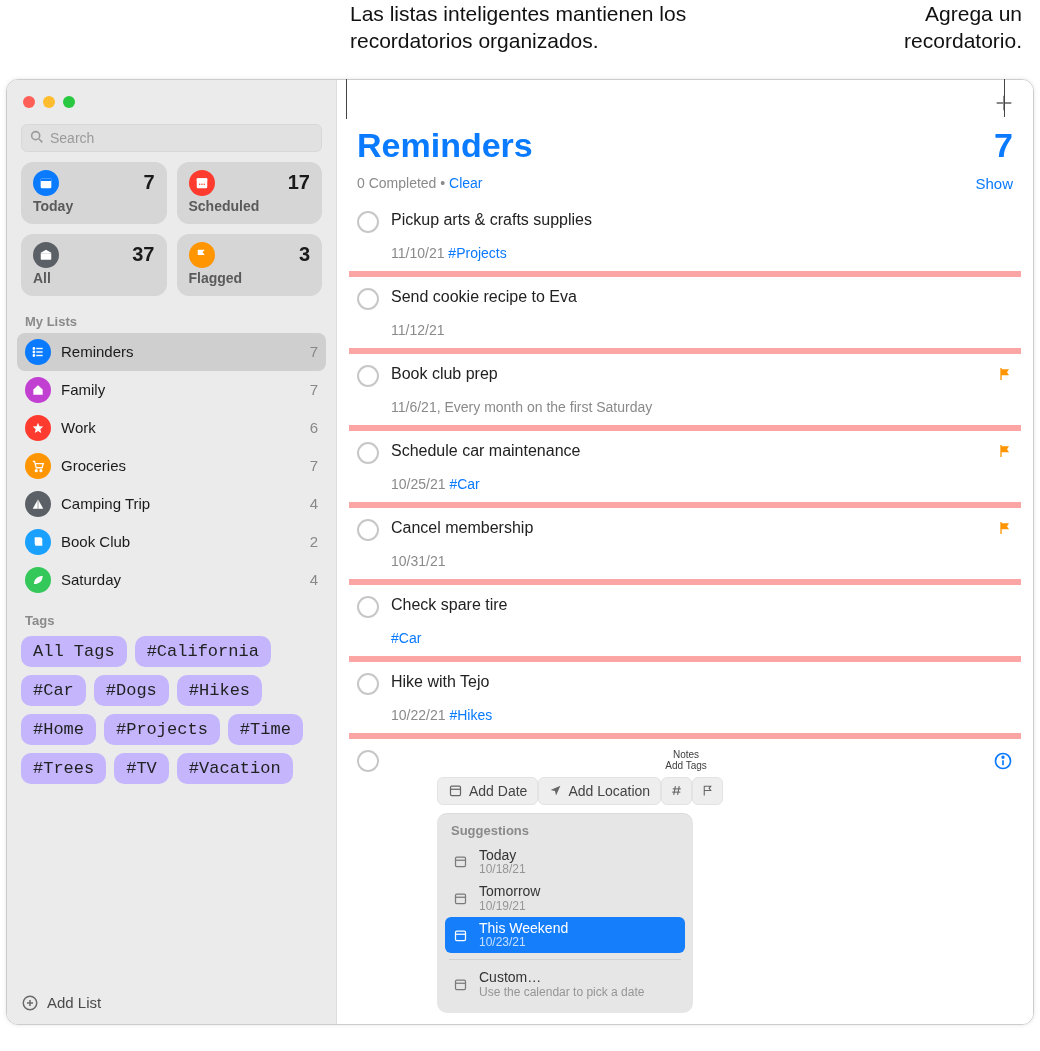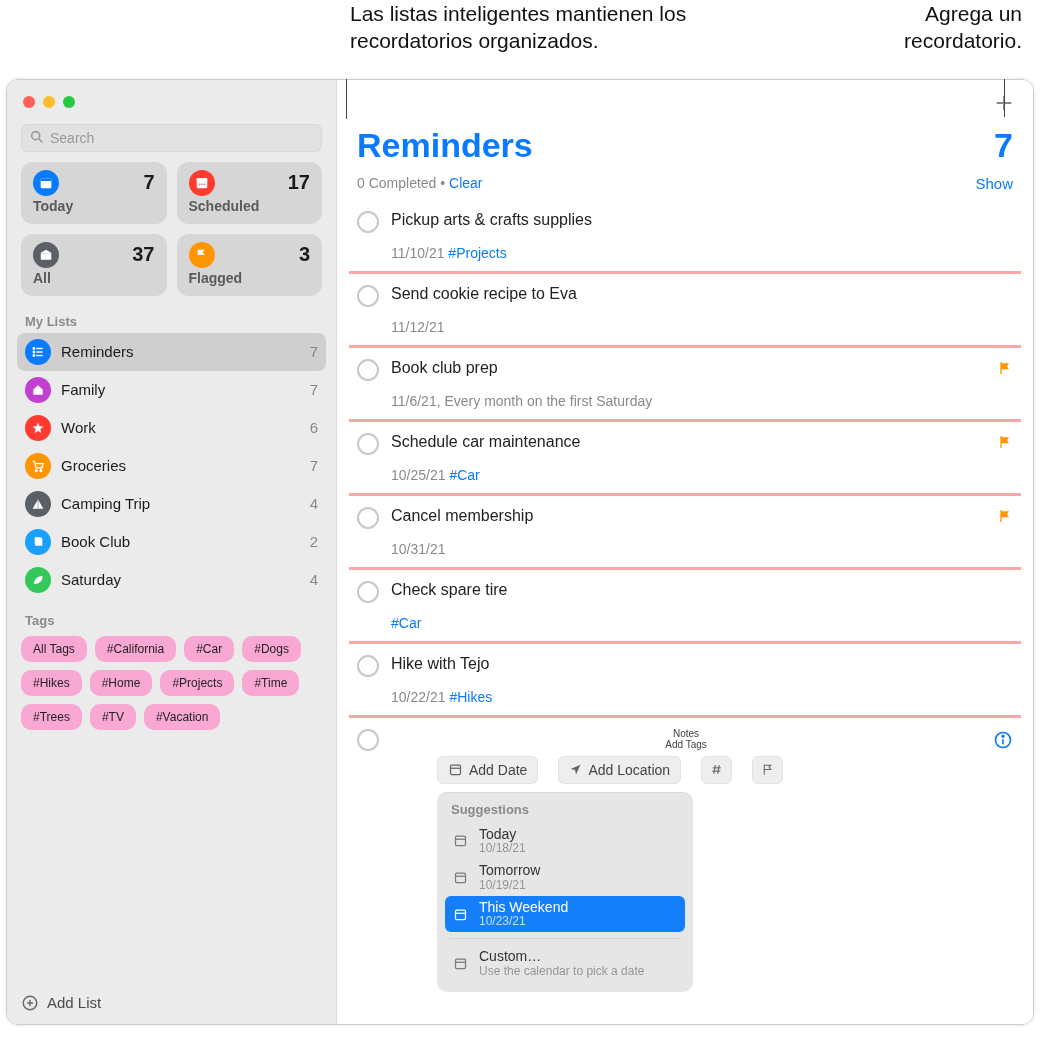--- a/index.html
+++ b/index.html
@@ -34,50 +34,50 @@
 
   .sec-head { padding: 4px 18px; font-size: 13px; color: #8a8a8a; font-weight: 600; }
   .lists { padding: 0 10px 10px 10px; }
   .list-row { display: flex; align-items: center; padding: 6px 8px; border-radius: 8px; cursor: pointer; gap: 10px; }
   .list-row.sel { background: #cfcfcf; }
   .list-row .licn { width: 26px; height: 26px; border-radius: 50%; display: flex; align-items: center; justify-content: center; color: #fff; flex: 0 0 auto; }
   .list-row .lname { flex: 1; font-size: 15px; color: #1b1b1b; }
   .list-row .lcnt { font-size: 15px; color: #888; }
 
   .tags-wrap { padding: 4px 14px 10px 14px; display: flex; flex-wrap: wrap; gap: 8px; }
-  .tag-chip { background: #f9a8d4; border-radius: 10px; padding: 6px 12px; font-size: 12px; color: #222; cursor: pointer; }
+  .tag-chip { background: #c4b5fd; border-radius: 10px; padding: 6px 12px; font-size: 17px; color: #222; cursor: pointer; font-family: Liberation Mono, monospace; }
 
   .sidebar-footer { margin-top: auto; padding: 12px 14px; display: flex; align-items: center; gap: 8px; font-size: 15px; color: #4a4a4a; cursor: pointer; }
   .plus-circ { width: 18px; height: 18px; }
 
   .main { flex: 1; background: #fff; display: flex; flex-direction: column; }
   .toolbar { height: 46px; display: flex; justify-content: flex-end; align-items: center; padding: 0 18px; }
   .addbtn { color: #888; cursor: pointer; }
 
   .hdr { display: flex; justify-content: space-between; align-items: baseline; padding: 0 20px; }
   .hdr .ttl { font-size: 34px; font-weight: 800; color: #0a7aff; }
   .hdr .big { font-size: 34px; font-weight: 700; color: #0a7aff; }
   .subhdr { display: flex; justify-content: space-between; padding: 10px 20px 8px 20px; align-items: center; }
   .subhdr .left { font-size: 14px; color: #8a8a8a; }
   .subhdr .left .clr { color: #0a7aff; cursor: pointer; }
   .subhdr .show { font-size: 15px; color: #0a7aff; cursor: pointer; }
 
   .items { padding: 0 12px 0 12px; }
-  .item { display: flex; align-items: flex-start; padding: 10px 8px; border-bottom: 3px solid #fca5a5; gap: 12px; }
+  .item { display: flex; align-items: flex-start; padding: 10px 8px; border-bottom: 6px solid #fca5a5; gap: 12px; }
   .chk { width: 22px; height: 22px; border-radius: 50%; border: 2px solid #c7c7c7; flex: 0 0 auto; margin-top: 1px; cursor: pointer; }
   .ibody { flex: 1; }
   .ittl { font-size: 16px; color: #222; line-height: 1.25; }
   .isub { font-size: 14px; color: #8a8a8a; margin-top: 15px; }
   .isub .taglink { color: #0a7aff; }
   .flag { color: #ff9500; padding-top: 2px; }
   .ghost { color: #404040; font-size: 10px; text-align: center; }
   .new-item { border-bottom: none; }
 
   .editor { padding: 0 0 0 46px; }
-  .ed-links { display: flex; gap: 20px; flex-wrap: wrap; padding: 6px 0 0 0; }
+  .ed-links { display: flex; gap: 0; flex-wrap: wrap; padding: 6px 0 0 0; }
   .ed-btn { background: #eeeeee; border: 1px solid #e3e3e3; border-radius: 6px; font-size: 14px; color: #444; padding: 5px 10px; display: flex; align-items: center; gap: 6px; cursor: pointer; }
   .ed-btn.icononly { padding: 5px 8px; }
   .ed-btn svg { color: #666; }
   .ed-btn .blue { color: #0a7aff; }
 
   .suggest { margin: 8px 0 0 0; width: 256px; background: #e6e6e6; border-radius: 10px; padding: 10px 8px 10px 8px; box-shadow: 0 1px 0 rgba(0,0,0,0.05) inset; }
   .sug-title { font-size: 13px; color: #8a8a8a; font-weight: 600; padding: 0 6px 6px 6px; }
   .sug-row { display: flex; align-items: center; gap: 10px; padding: 4px 6px; border-radius: 6px; cursor: pointer; }
   .sug-row.sel { background: #157efb; color: #fff; }
   .sug-row .sicn2 { width: 18px; height: 18px; display: flex; align-items: center; justify-content: center; }

